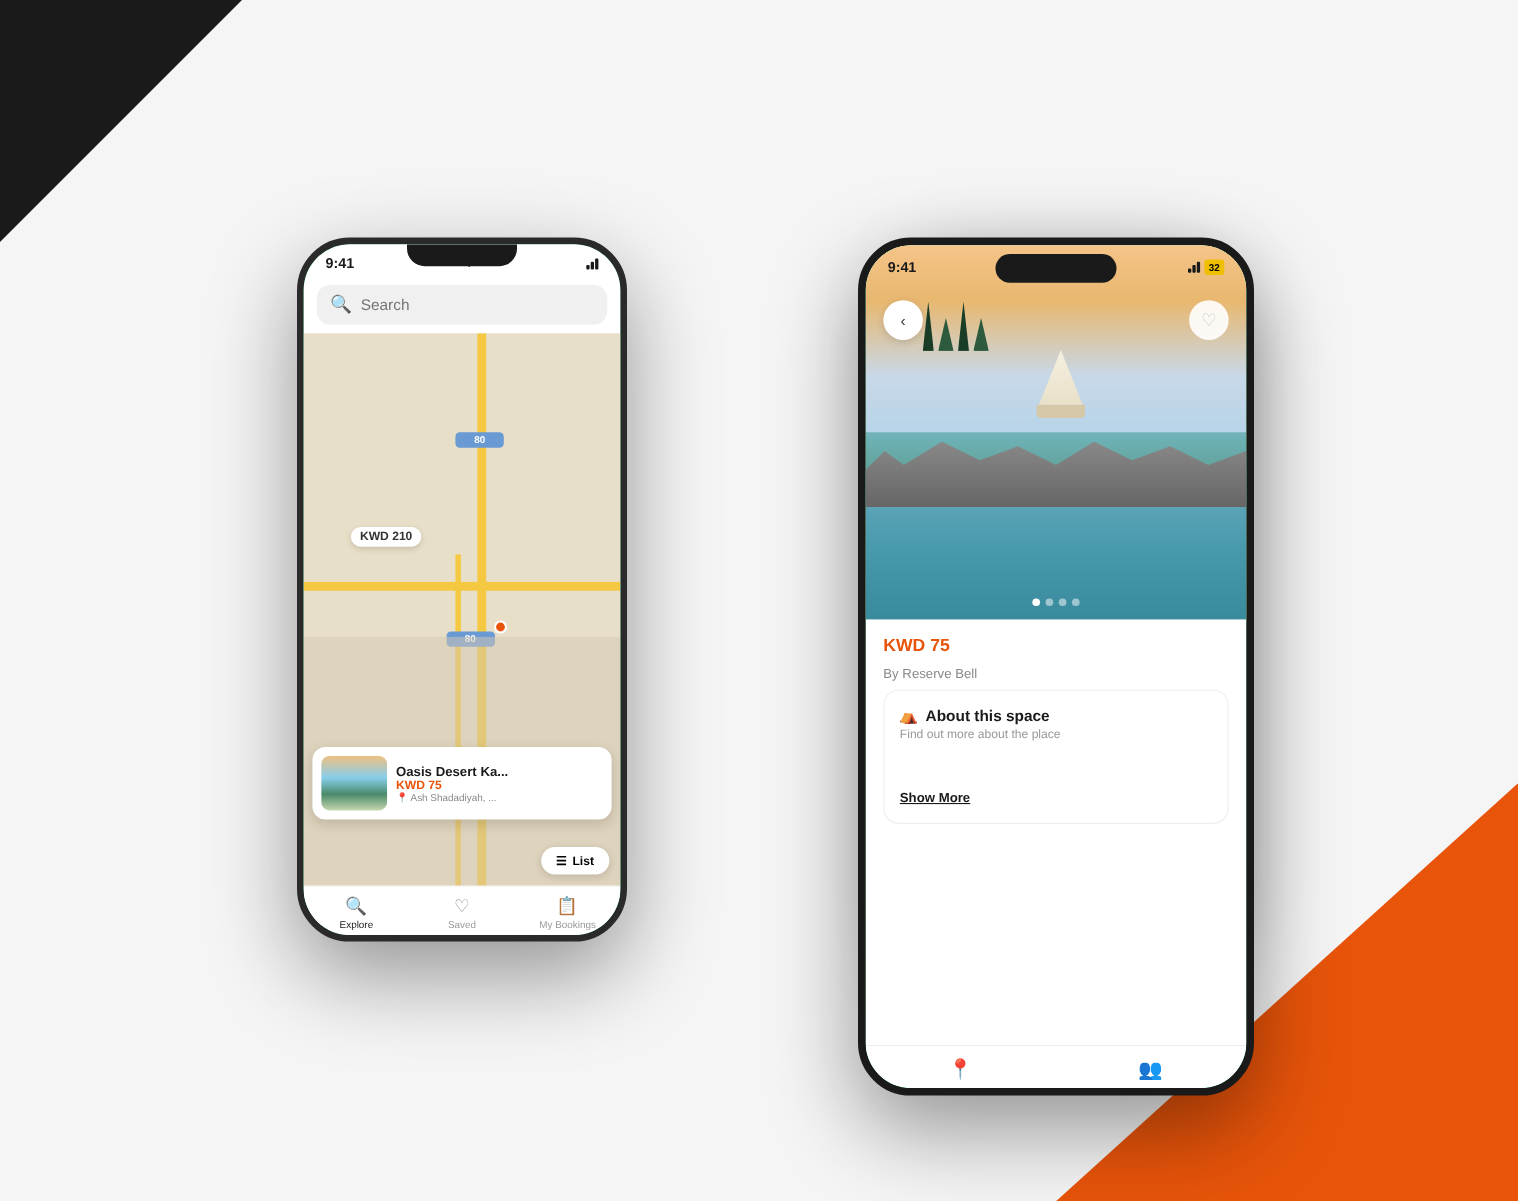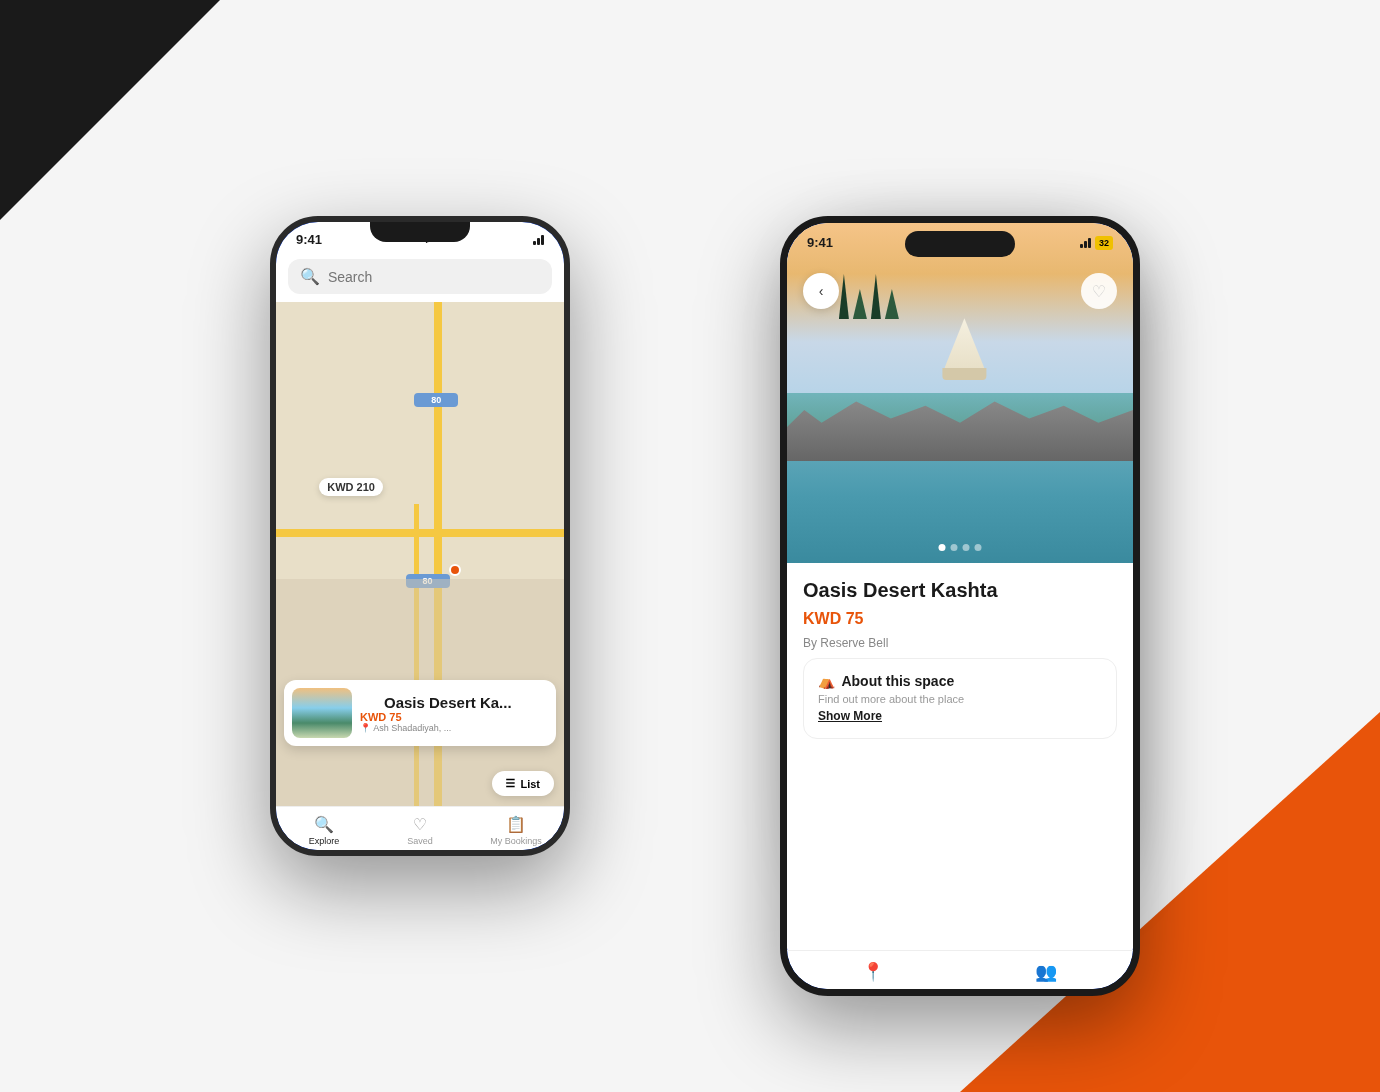--- a/index.html
+++ b/index.html
@@ -40,21 +40,21 @@
       height: 900px;
       display: flex;
       align-items: center;
       justify-content: center;
       z-index: 1;
     }
 
     
     .phone {
       position: absolute;
-      background: #1d4ed8;
+      background: #86efac;
       border-radius: 48px;
       box-shadow: 0 30px 80px rgba(0,0,0,0.4);
       overflow: hidden;
     }
     .phone-inner {
       background: #fff;
       overflow: hidden;
       height: 100%;
     }
 
@@ -250,21 +250,21 @@
       flex-shrink: 0;
       position: relative;
       overflow: hidden;
     }
     .property-thumb-img {
       width: 100%;
       height: 100%;
       background: linear-gradient(180deg, #f0c080 0%, #87ceeb 40%, #4a8a6a 70%, #c8d8b0 100%);
     }
     .property-info { flex: 1; }
-    .property-name { font-size: 15px; font-weight: 700; color: #1a1a1a; margin-left: 24px; }
+    .property-name { font-size: 12px; font-weight: 700; color: #1a1a1a; }
     .property-price { font-size: 11px; font-weight: 700; color: #e8540a; }
     .property-location { font-size: 9px; color: #888; display: flex; align-items: center; gap: 2px; }
     .list-btn {
       position: absolute;
       bottom: 10px;
       right: 10px;
       background: #fff;
       border-radius: 20px;
       padding: 6px 14px;
       font-size: 11px;
@@ -452,34 +452,34 @@
       font-weight: 700;
       color: #1a1a1a;
       display: flex;
       align-items: center;
       gap: 6px;
       margin-bottom: 4px;
     }
     .about-subtitle {
       font-size: 11px;
       color: #999;
-      margin-bottom: 0;
+      margin-bottom: 24px;
     }
     .about-text {
       font-size: 12px;
       color: #555;
       line-height: 1.5;
     }
     .show-more {
       font-size: 12px;
       color: #1a1a1a;
       font-weight: 600;
       text-decoration: underline;
       cursor: pointer;
-      margin-top: 4px;
+      margin-top: 20px;
       display: inline-block;
     }
     .bottom-tabs {
       display: flex;
       border-top: 1px solid #eee;
       padding: 10px 0 6px;
       background: #fff;
     }
     .bottom-tab {
       flex: 1;
@@ -720,21 +720,20 @@
         </div>
         <div class="dots-indicator">
           <div class="dot active"></div>
           <div class="dot"></div>
           <div class="dot"></div>
           <div class="dot"></div>
         </div>
       </div>
 
       <div class="detail-content">
-        <div class="detail-title">Oasis Desert Kashta</div>
         <div class="detail-price">KWD 75</div>
         <div class="detail-host">By Reserve Bell</div>
         <div class="about-section">
           <div class="about-title">
             <span>⛺</span>
             <span>About this space</span>
           </div>
           <div class="about-subtitle">Find out more about the place</div>
           <span class="show-more">Show More</span>
         </div>

